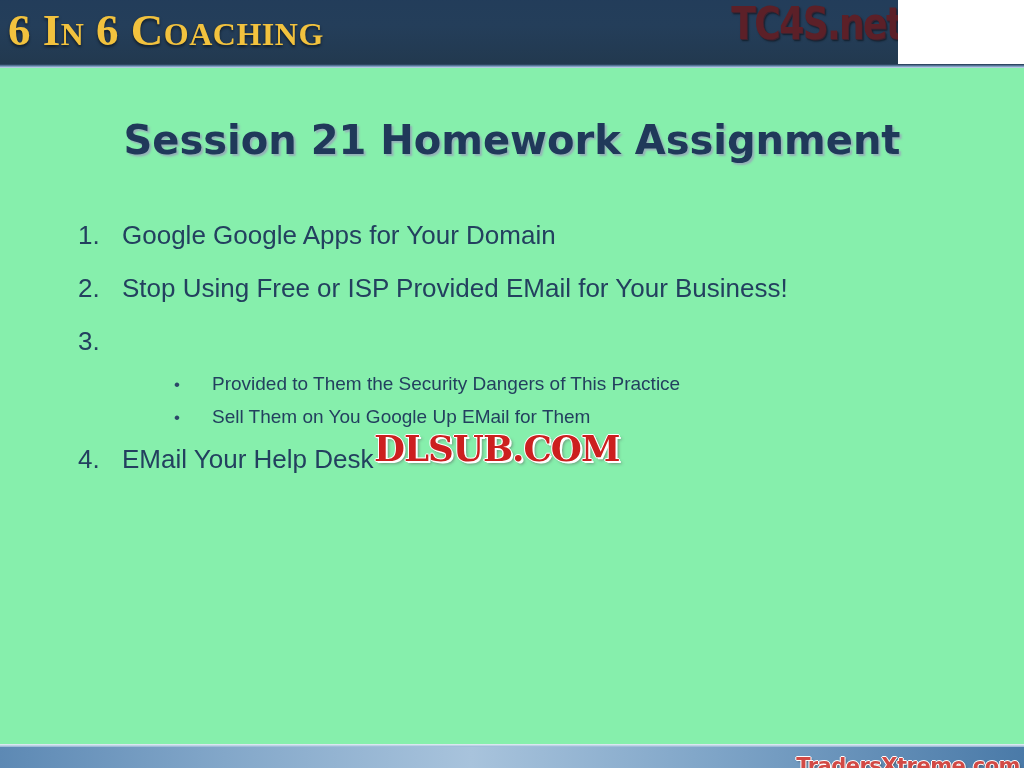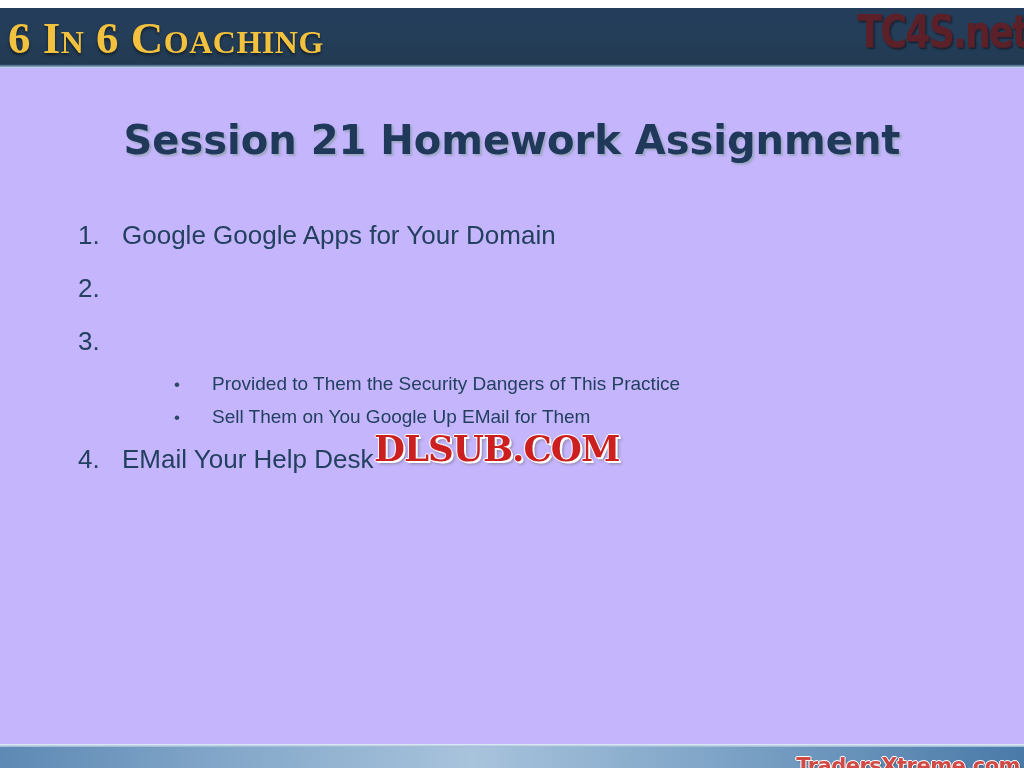--- a/index.html
+++ b/index.html
@@ -12,22 +12,22 @@
     background: #ffffff;
     font-family: "Liberation Sans", sans-serif;
     overflow: hidden;
     position: relative;
   }
 
   
   #header-bar {
     position: absolute;
     left: 0;
-    top: 8px;
-    width: 1024px;
+    top: 0;
+    width: 898px;
     height: 64px;
     background: linear-gradient(180deg, #2a4straight 0%, #24405e 100%);
     background: linear-gradient(180deg, #2b4a6b 0%, #22395338 0%, #243e5a 40%, #22394f 100%);
     background-color: #233e5c;
     overflow: hidden;
   }
   #header-underline {
     position: absolute;
     left: 0;
     top: 64px;
@@ -63,21 +63,21 @@
     white-space: nowrap;
   }
 
   
   #slide-body {
     position: absolute;
     left: 0;
     top: 68px;
     width: 1024px;
     height: 676px;
-    background: #c4b5fd;
+    background: #86efac;
   }
   #slide-title {
     position: absolute;
     left: 0;
     top: 49px;
     width: 1024px;
     text-align: center;
     font-family: "DejaVu Sans", sans-serif;
     font-size: 40px;
     font-weight: bold;
@@ -207,20 +207,21 @@
 
   <div id="outline-list">
 
     <div class="lvl1-item">
       <span class="lvl1-num">1.</span>
       <span class="lvl1-text">Google Google Apps for Your Domain</span>
     </div>
 
     <div class="lvl1-item">
       <span class="lvl1-num">2.</span>
+      <span class="lvl1-text">Stop Using Free or ISP Provided EMail for Your Business!</span>
     </div>
 
     <div class="lvl1-item">
       <span class="lvl1-num">3.</span>
     </div>
 
     <div class="sub-list">
       <div class="lvl2-item">
         <span class="lvl2-bullet">•</span>
         <span class="lvl2-text">Provided to Them the Security Dangers of This Practice</span>

